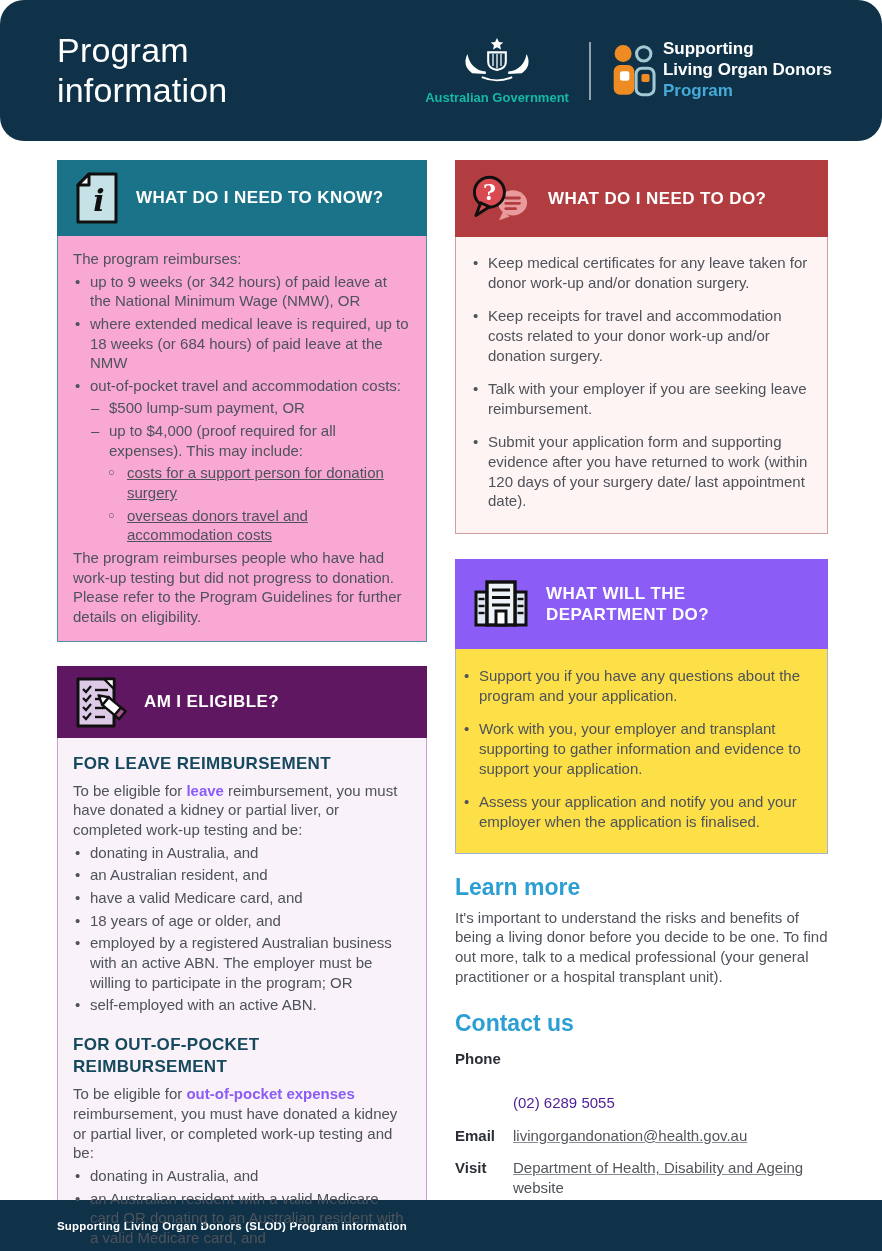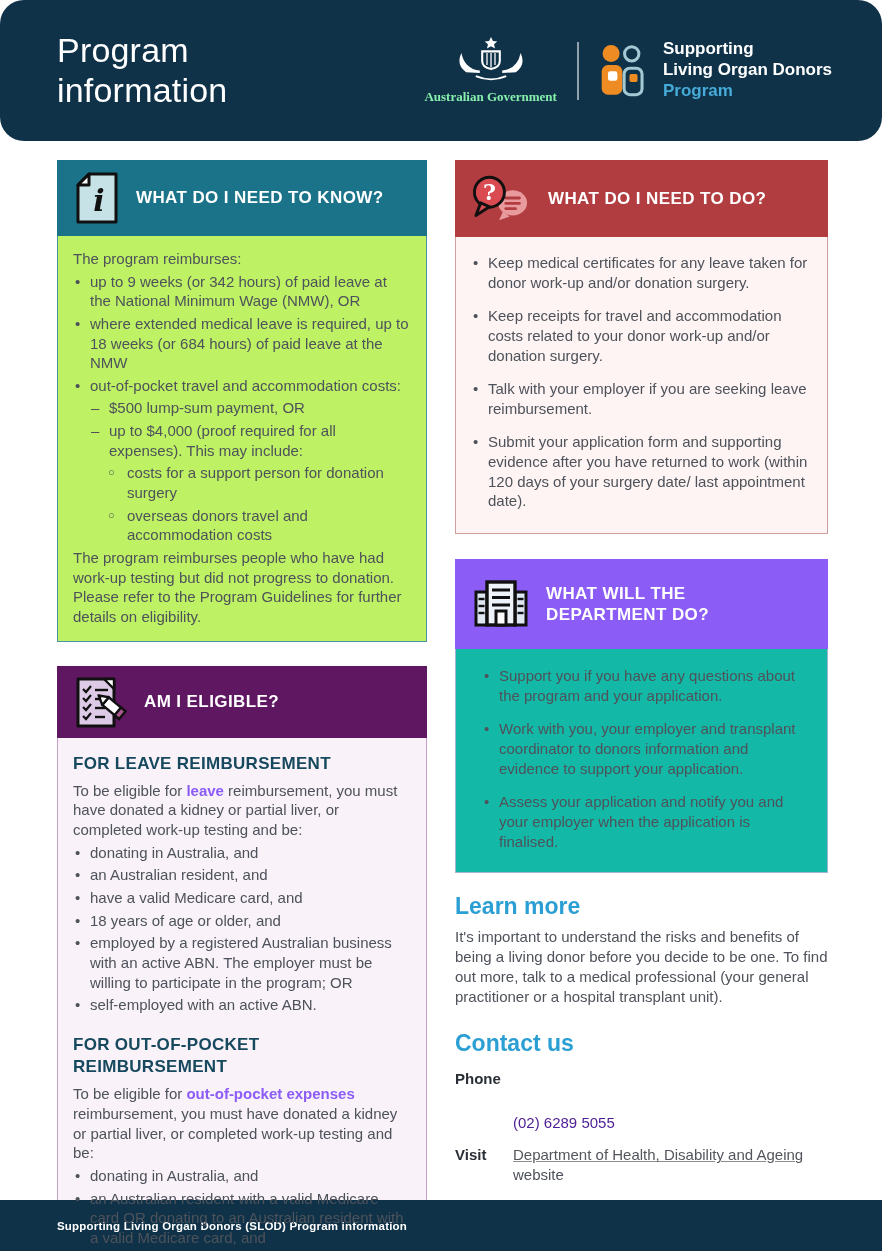--- a/index.html
+++ b/index.html
@@ -5,55 +5,55 @@
   * { margin:0; padding:0; box-sizing:border-box; }
   html,body { background:#ffffff; }
   body { font-family:"Liberation Sans", sans-serif; color:#4e525a; }
   .page { width:882px; height:1251px; background:#fff; overflow:hidden; display:flex; flex-direction:column; }
 
   
   .hdr { height:141px; background:#0f3249; display:flex; align-items:center; padding:0 50px 0 57px; flex:none;border-radius:24px; }
   .page-title { font-size:34px; font-weight:300; color:#fff; line-height:1.17; white-space:pre-line; flex:1; letter-spacing:.2px; }
   .logos { display:flex; align-items:center; gap:16px; }
   .gov { display:flex; flex-direction:column; align-items:center; }
-  .gov-label { font-family:Liberation Serif, serif; font-weight:bold; font-size:13px; color:#86efac; margin-top:3px; white-space:nowrap; }
+  .gov-label { font-family:Liberation Sans, sans-serif; font-weight:bold; font-size:13px; color:#14b8a6; margin-top:3px; white-space:nowrap; }
   .logo-div { width:2px; height:58px; background:rgba(255,255,255,.55); margin:0 4px; }
-  .slod { display:flex; align-items:center; gap:12px; }
+  .slod { display:flex; align-items:center; }
   .slod-text .b { font-size:17px; font-weight:bold; color:#fff; line-height:1.22; }
   .slod-text .p { font-size:17px; font-weight:bold; color:#46abd8; line-height:1.22; }
 
   
   .content { display:flex; gap:28px; padding:19px 54px 0 57px; min-height:1055px; align-items:flex-start; }
   .col-left { width:370px; flex:none; }
   .col-right { width:373px; flex:none; }
 
   .box { width:100%; }
   .box-h { display:flex; align-items:center; gap:17px; padding:0 18px; }
   .box-h h2 { color:#fff; font-size:17px; font-weight:bold; letter-spacing:.4px; line-height:1.25; }
   .box-b { border:1px solid; border-top:none; padding:13px 15px 14px 15px; font-size:15px; line-height:1.31; }
 
   .box-know  .box-h { background:#1b7389; min-height:76px; }
-  .box-know  .box-b { background:#bef264; border-color:#4b92a5; }
+  .box-know  .box-b { background:#f9a8d4; border-color:#4b92a5; }
   .box-elig  .box-h { background:#5f1762; min-height:72px; }
   .box-elig  .box-b { background:#f9f2f9; border-color:#c79fc9; padding-bottom:18px; }
   .box-todo  .box-h { background:#b23d40; min-height:77px; }
   .box-todo  .box-b { background:#fdf4f3; border-color:#d0a09f; padding:16px 15px 8px 15px; }
   .box-dept  .box-h { background:#8b5cf6; min-height:90px; }
-  .box-dept  .box-b { background:#14b8a6; border-color:#a3b4d6; padding:17px 15px 7px 26px; }
+  .box-dept  .box-b { background:#fde047; border-color:#a3b4d6; padding:17px 15px 7px 6px; }
   .box-dept  .box-h h2 { max-width:230px; }
   .box-elig { margin-top:24px; }
   .box-dept { margin-top:25px; }
 
   ul { list-style:none; }
   li { position:relative; margin:3px 0; }
   li.l1 { padding-left:17px; }
   li.l1::before { content:"\2022"; position:absolute; left:2px; }
   li.l2 { padding-left:36px; }
   li.l2::before { content:"\2013"; position:absolute; left:18px; }
-  li.l3 { padding-left:54px; }
+  li.l3 { padding-left:54px;text-decoration:underline; }
   li.l3::before { content:"\25CB"; position:absolute; left:35px; font-size:11px; top:2px; }
   ul.spaced li { margin:0 0 14px 0; }
 
   .intro { margin-bottom:3px; }
   .outro { margin-top:3px; }
   strong { font-weight:bold; color:#8b5cf6; }
 
   .sub-h { font-size:17px; font-weight:bold; color:#17495e; letter-spacing:.3px; margin:2px 0 6px; }
   .sub-sec + .sub-sec { margin-top:19px; }
 
@@ -234,36 +234,40 @@
             <line x1="5.5" y1="34" x2="11.5" y2="34" stroke="#101010" stroke-width="2.4"></line>
             <line x1="44.5" y1="20" x2="50.5" y2="20" stroke="#101010" stroke-width="2.4"></line>
             <line x1="44.5" y1="27" x2="50.5" y2="27" stroke="#101010" stroke-width="2.4"></line>
             <line x1="44.5" y1="34" x2="50.5" y2="34" stroke="#101010" stroke-width="2.4"></line>
           </svg>
           <h2>WHAT WILL THE DEPARTMENT DO?</h2>
         </div>
         <div class="box-b">
           <ul class="spaced">
               <li class="l1">Support you if you have any questions about the program and your application.</li>
-              <li class="l1">Work with you, your employer and transplant coordinator to donors information and evidence to support your application.</li>
+              <li class="l1">Work with you, your employer and transplant supporting to gather information and evidence to support your application.</li>
               <li class="l1">Assess your application and notify you and your employer when the application is finalised.</li>
             </ul>
         </div>
       </section>
 
       <section class="learn">
         <h2 class="cyan-h">Learn more</h2>
         <p>It's important to understand the risks and benefits of being a living donor before you decide to be one. To find out more, talk to a medical professional (your general practitioner or a hospital transplant unit).</p>
       </section>
 
       <section class="contact">
         <h2 class="cyan-h">Contact us</h2>
         <div class="c-row">
           <span class="c-label">Phone</span>
           <span class="c-val">(02) 6289 5055</span>
+        </div>
+        <div class="c-row">
+          <span class="c-label">Email</span>
+          <a class="link">livingorgandonation@health.gov.au</a>
         </div>
         <div class="c-row">
           <span class="c-label">Visit</span>
           <span>
             <a class="link">Department of Health, Disability and Ageing</a>
             <span class="c-suffix">website</span>
           </span>
         </div>
       </section>
 

